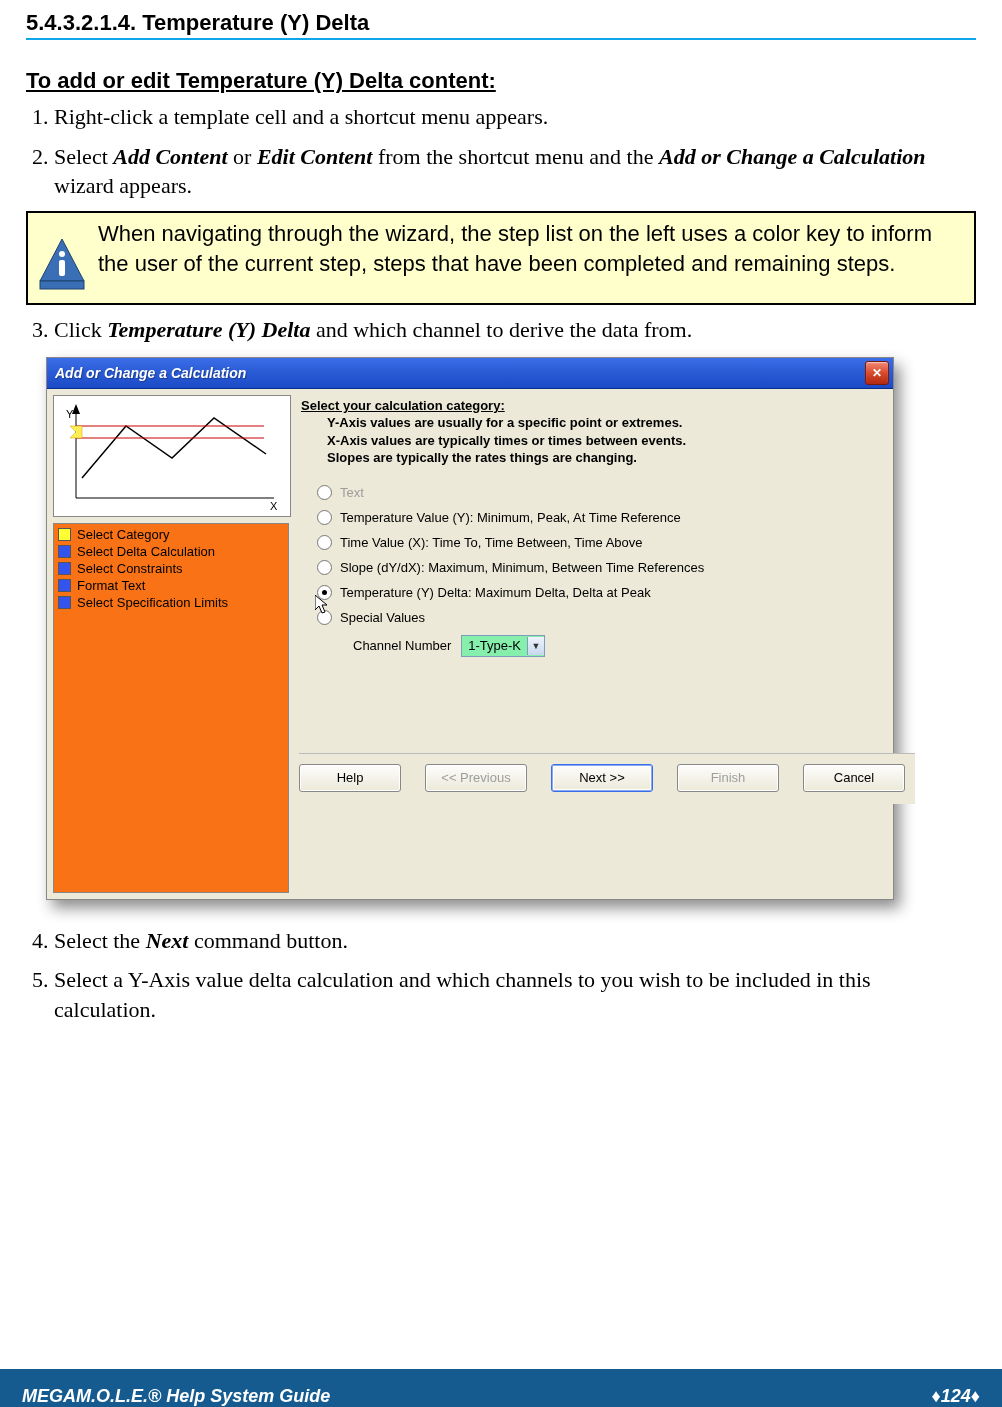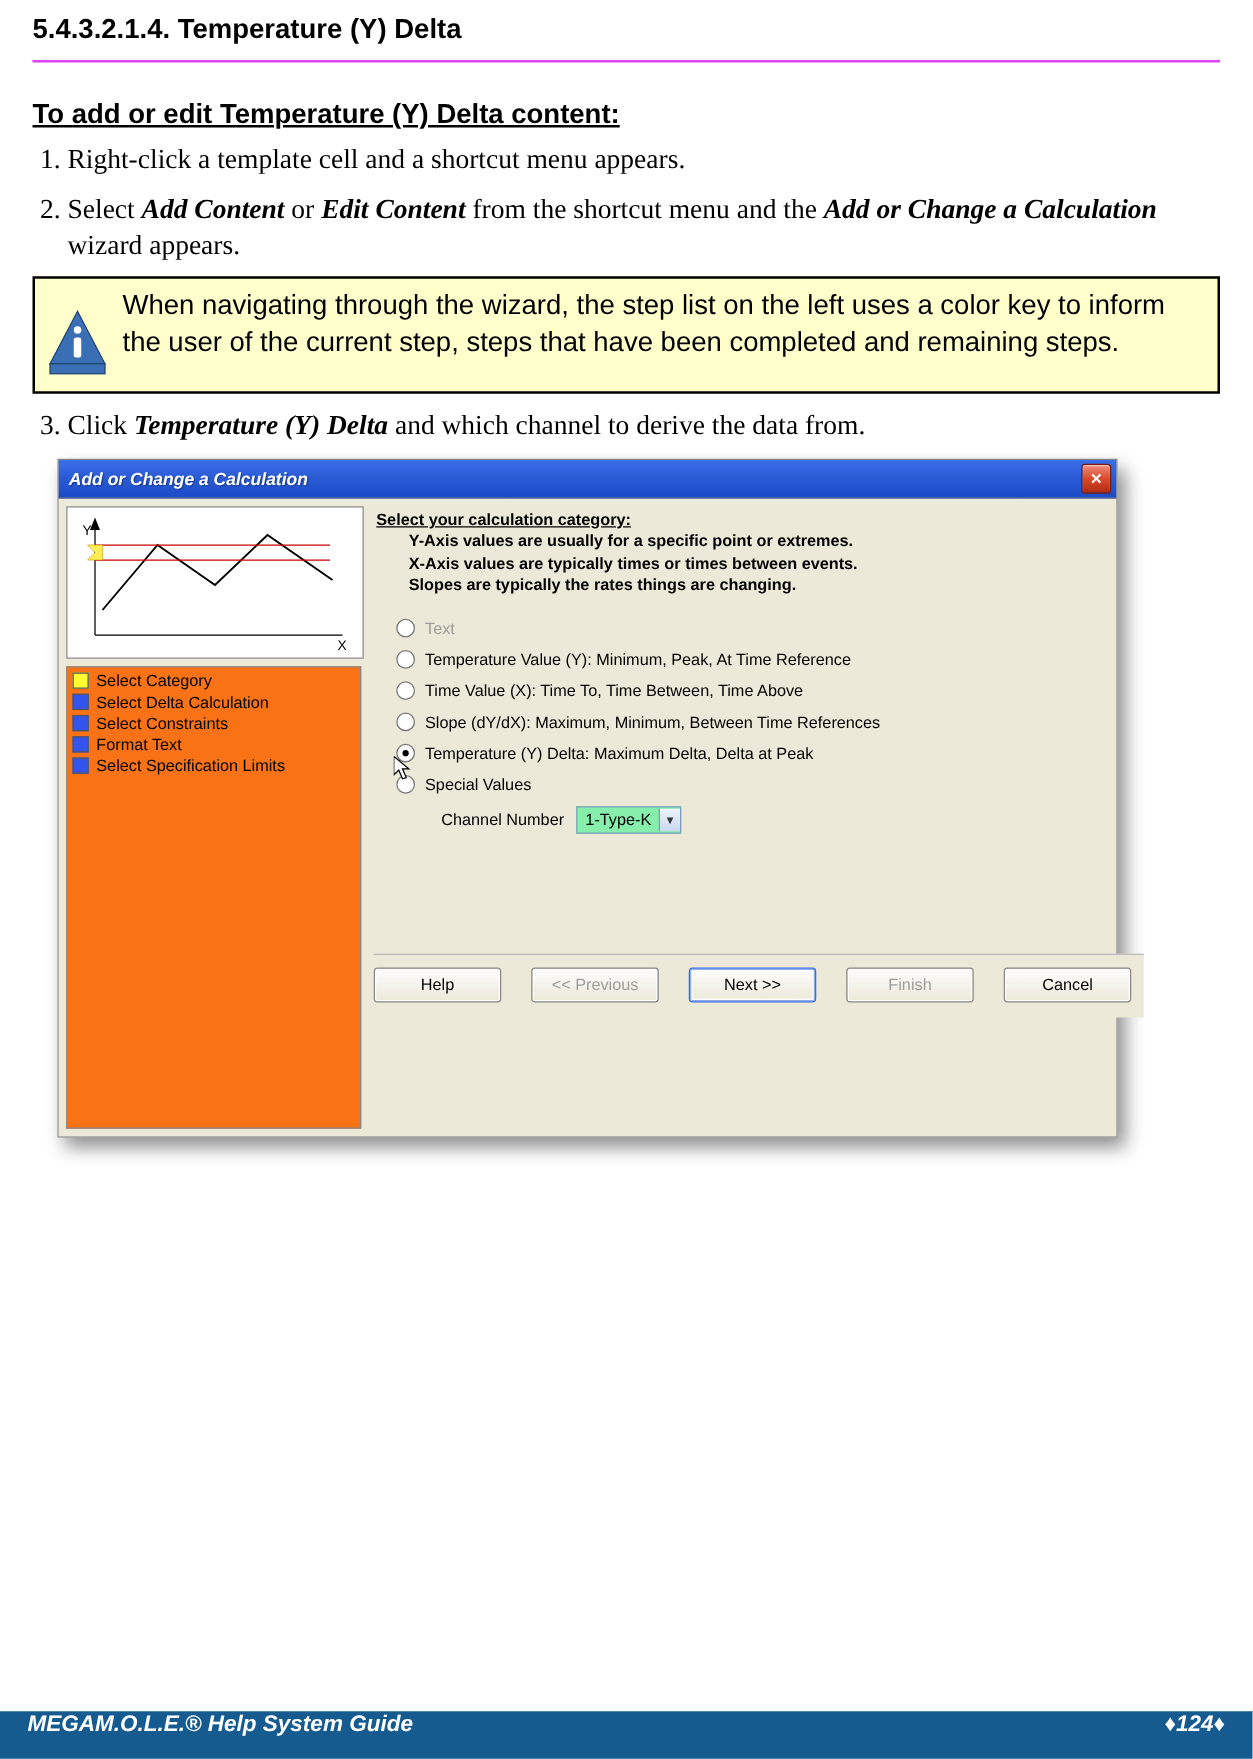--- a/index.html
+++ b/index.html
@@ -10,22 +10,22 @@
     width: 1002px;
   }
   .page {
     box-sizing: border-box;
     width: 1002px;
     min-height: 1407px;
     padding: 10px 26px 0 26px;
     position: relative;
   }
   .section-header {
-    border-bottom: 2px solid #d946ef;
-    padding-bottom: 12px;
+    border-bottom: 2px solid #0ea5e9;
+    padding-bottom: 2px;
     margin-bottom: 24px;
   }
   .section-header h2 {
     font-size: 22px;
     font-weight: bold;
     margin: 0;
   }
   .subheader {
     font-size: 22px;
     font-weight: bold;
@@ -146,21 +146,21 @@
     box-shadow: inset 0 0 0 1px #fff;
   }
   .wbtn.dis { color:#9d9d9d; }
   .wbtn.primary { border-color:#3a6ee8; box-shadow: 0 0 0 1px #88aaf0 inset, inset 0 0 0 2px #fff; }
   .footer {
     position: absolute;
     bottom: 0; left: 0; right: 0;
     background: #155b90;
     color: #fff;
     height: 38px;
-    display:flex; align-items:flex-start; justify-content:space-between;
+    display:flex; align-items:flex-end; justify-content:space-between;
     padding: 0 22px;
     font-size: 18px; font-weight: bold; font-style: italic;
   }
 </style>
 </head>
 <body>
 
 <div class="page">
 
   <div class="section-header">
@@ -289,20 +289,26 @@
           <div class="wbtn">Help</div>
           <div class="wbtn dis">&lt;&lt; Previous</div>
           <div class="wbtn primary">Next &gt;&gt;</div>
           <div class="wbtn dis">Finish</div>
           <div class="wbtn">Cancel</div>
         </div>
       </div>
     </div>
   </div>
 
+  <ol class="steps" start="4" style="margin-top:26px">
+    <li>
+      <span>Select the </span><span class="bi">Next</span><span> command button.</span>
+    </li>
+    <li><span>Select a Y-Axis value delta calculation and which channels to you wish to be included in this calculation.</span></li>
+  </ol>
 
   <div class="footer">
     <div class="left">
       <span style="font-style:italic">MEGA</span><span style="font-style:italic">M.O.L.E.® Help System Guide</span>
     </div>
     <div>♦124♦</div>
   </div>
 
 </div>
 

